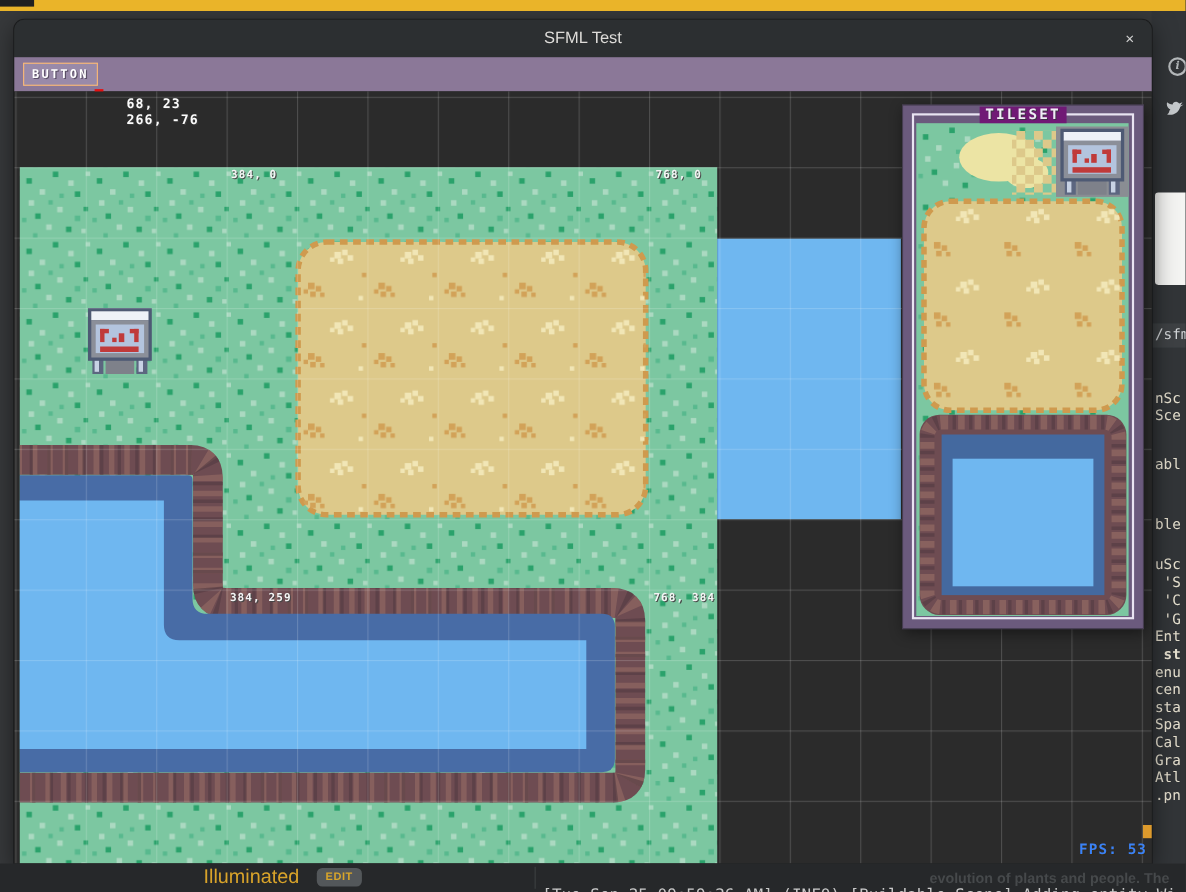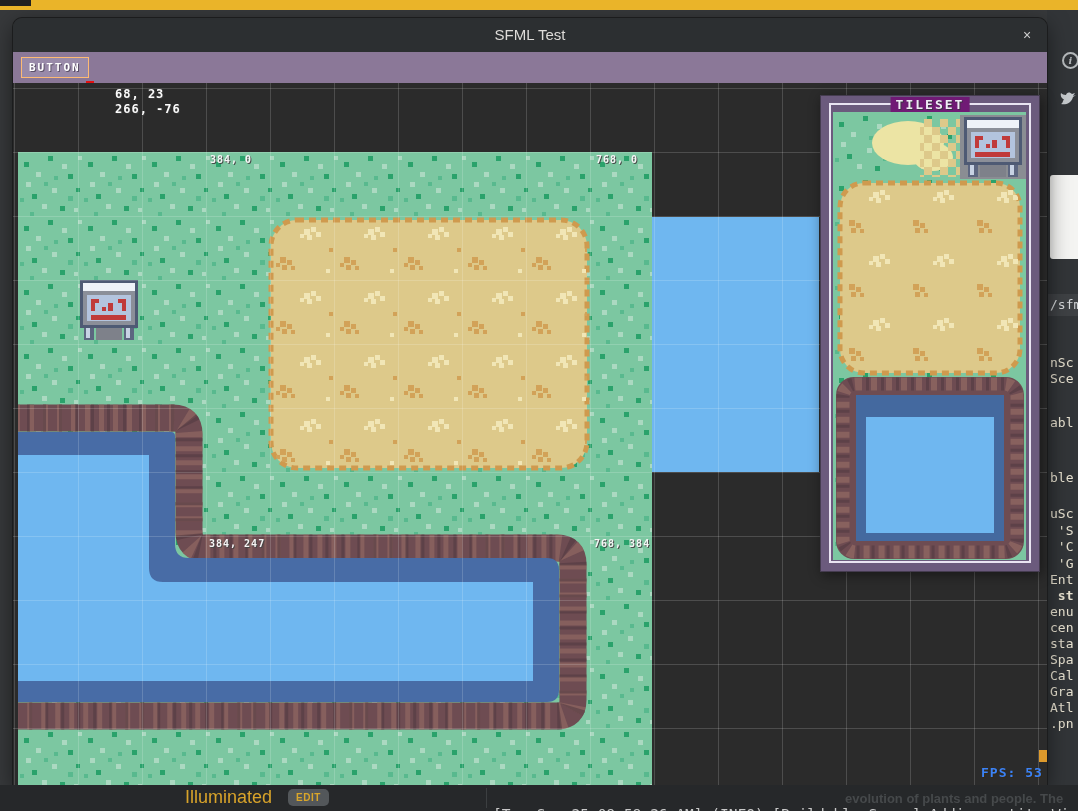--- a/index.html
+++ b/index.html
@@ -212,21 +212,21 @@
             </g>
           </g>
         </g>
 
         <rect width="1034" height="702" fill="url(#gridP)"></rect>
       </svg>
 
       <span class="cursorcoords"><span>68, 23</span><br><span>266, -76</span></span>
       <span class="maplabel ml0">384, 0</span>
       <span class="maplabel ml1">768, 0</span>
-      <span class="maplabel ml2">384, 247</span>
+      <span class="maplabel ml2">384, 259</span>
       <span class="maplabel ml3">768, 384</span>
       <span class="fps">FPS: 53</span>
     </div>
 
     <div class="tileset">
       <svg width="220" height="477" viewBox="0 0 220 477">
         <defs>
           <pattern id="grassP2" width="64" height="64" patternUnits="userSpaceOnUse" patternTransform="translate(13,17)">
             <rect width="64" height="64" fill="#7cc7a1"></rect>
             <g fill="#2aa26b">

